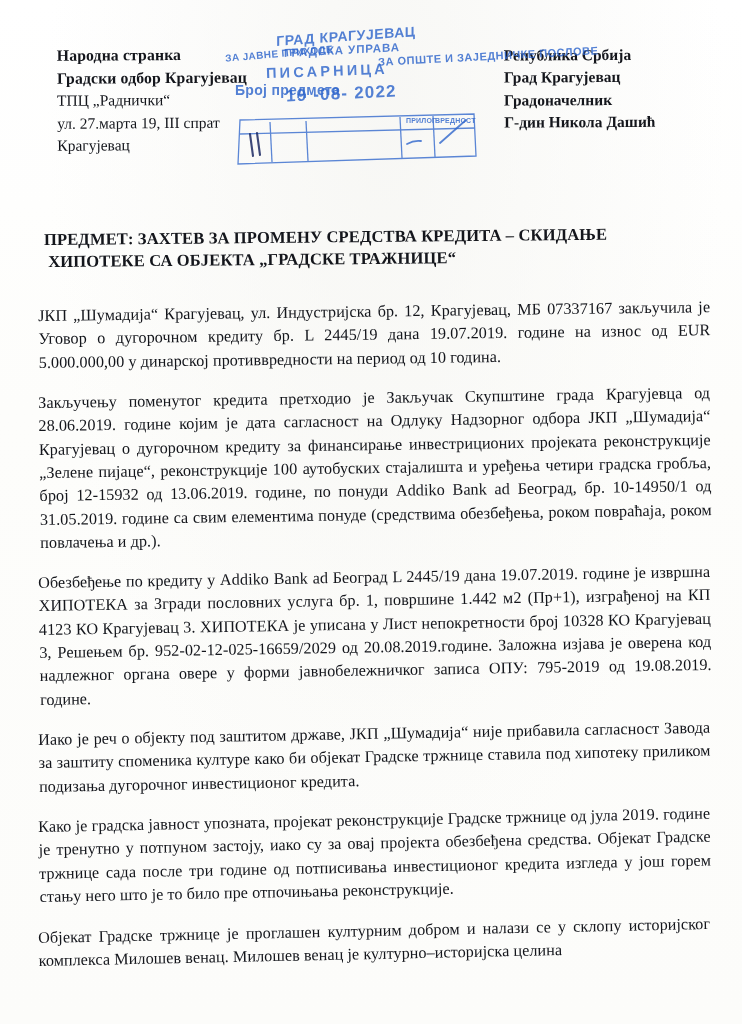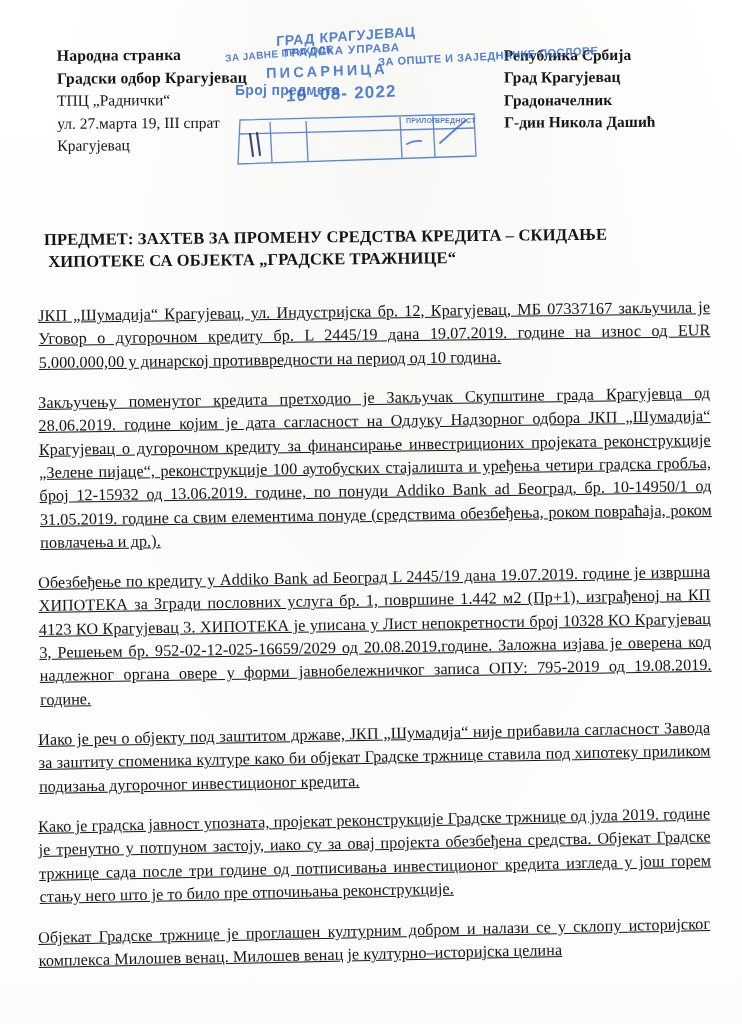--- a/index.html
+++ b/index.html
@@ -153,21 +153,20 @@
   }
   #subject .ln { display: block; white-space: nowrap; }
   #subject .ln:nth-child(2) { margin-left: 4px; }
 
   #body-copy {
     position: absolute;
     left: 38px;
     top: 305px;
     width: 672px;
     z-index: 3;
-    text-decoration: underline;
   }
   #body-copy p {
     margin: 0 0 17px 0;
     font-size: 16.2px;
     line-height: 1.44;
     text-align: justify;
     text-justify: inter-word;
     letter-spacing: .05px;
     transform-origin: left top;
   }

